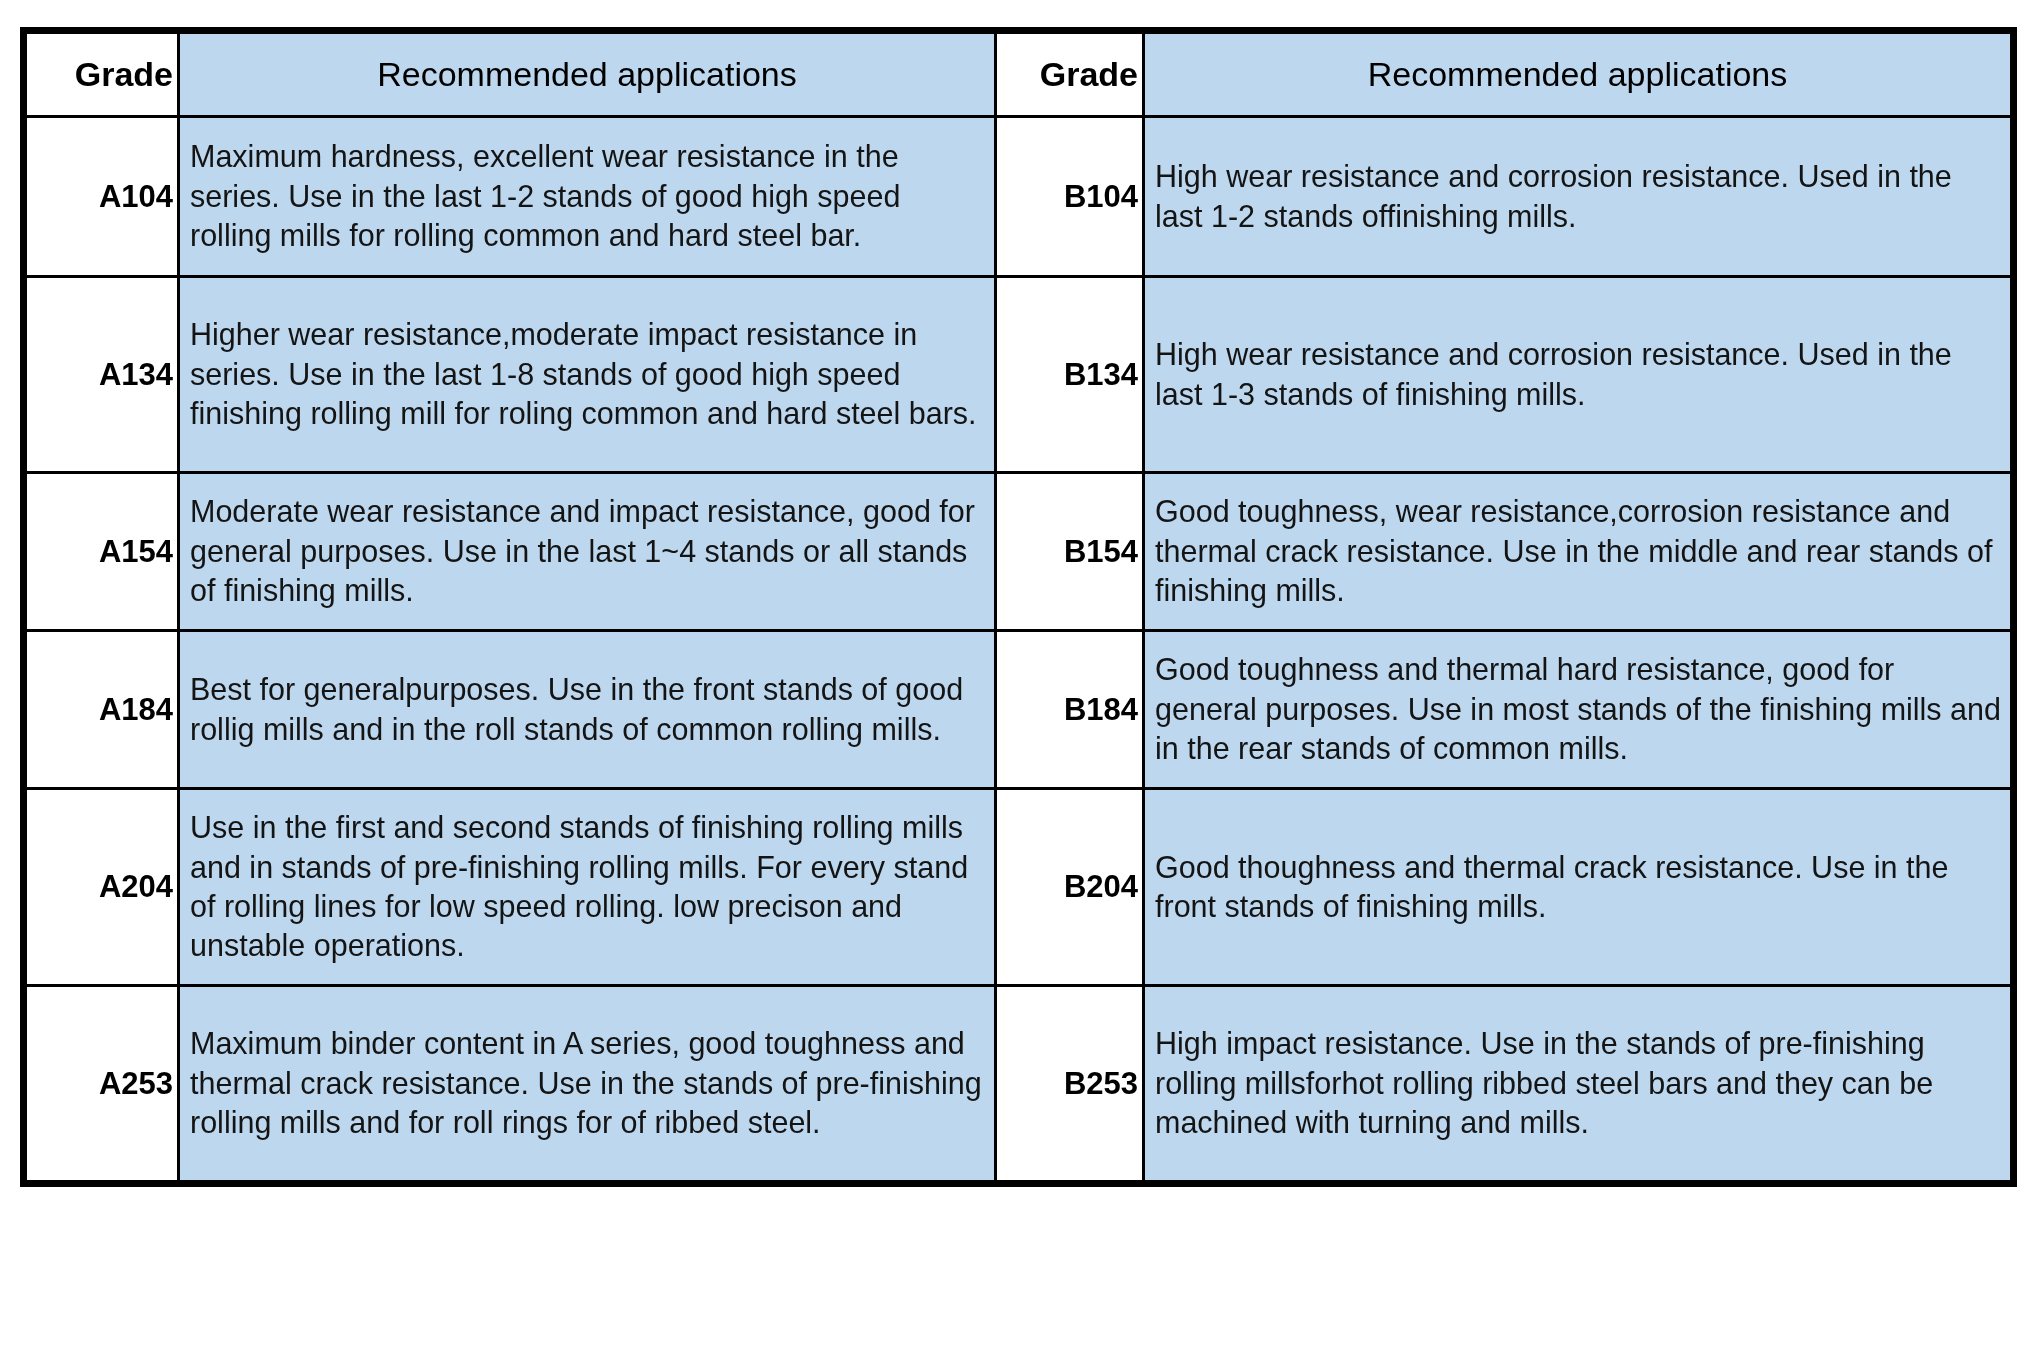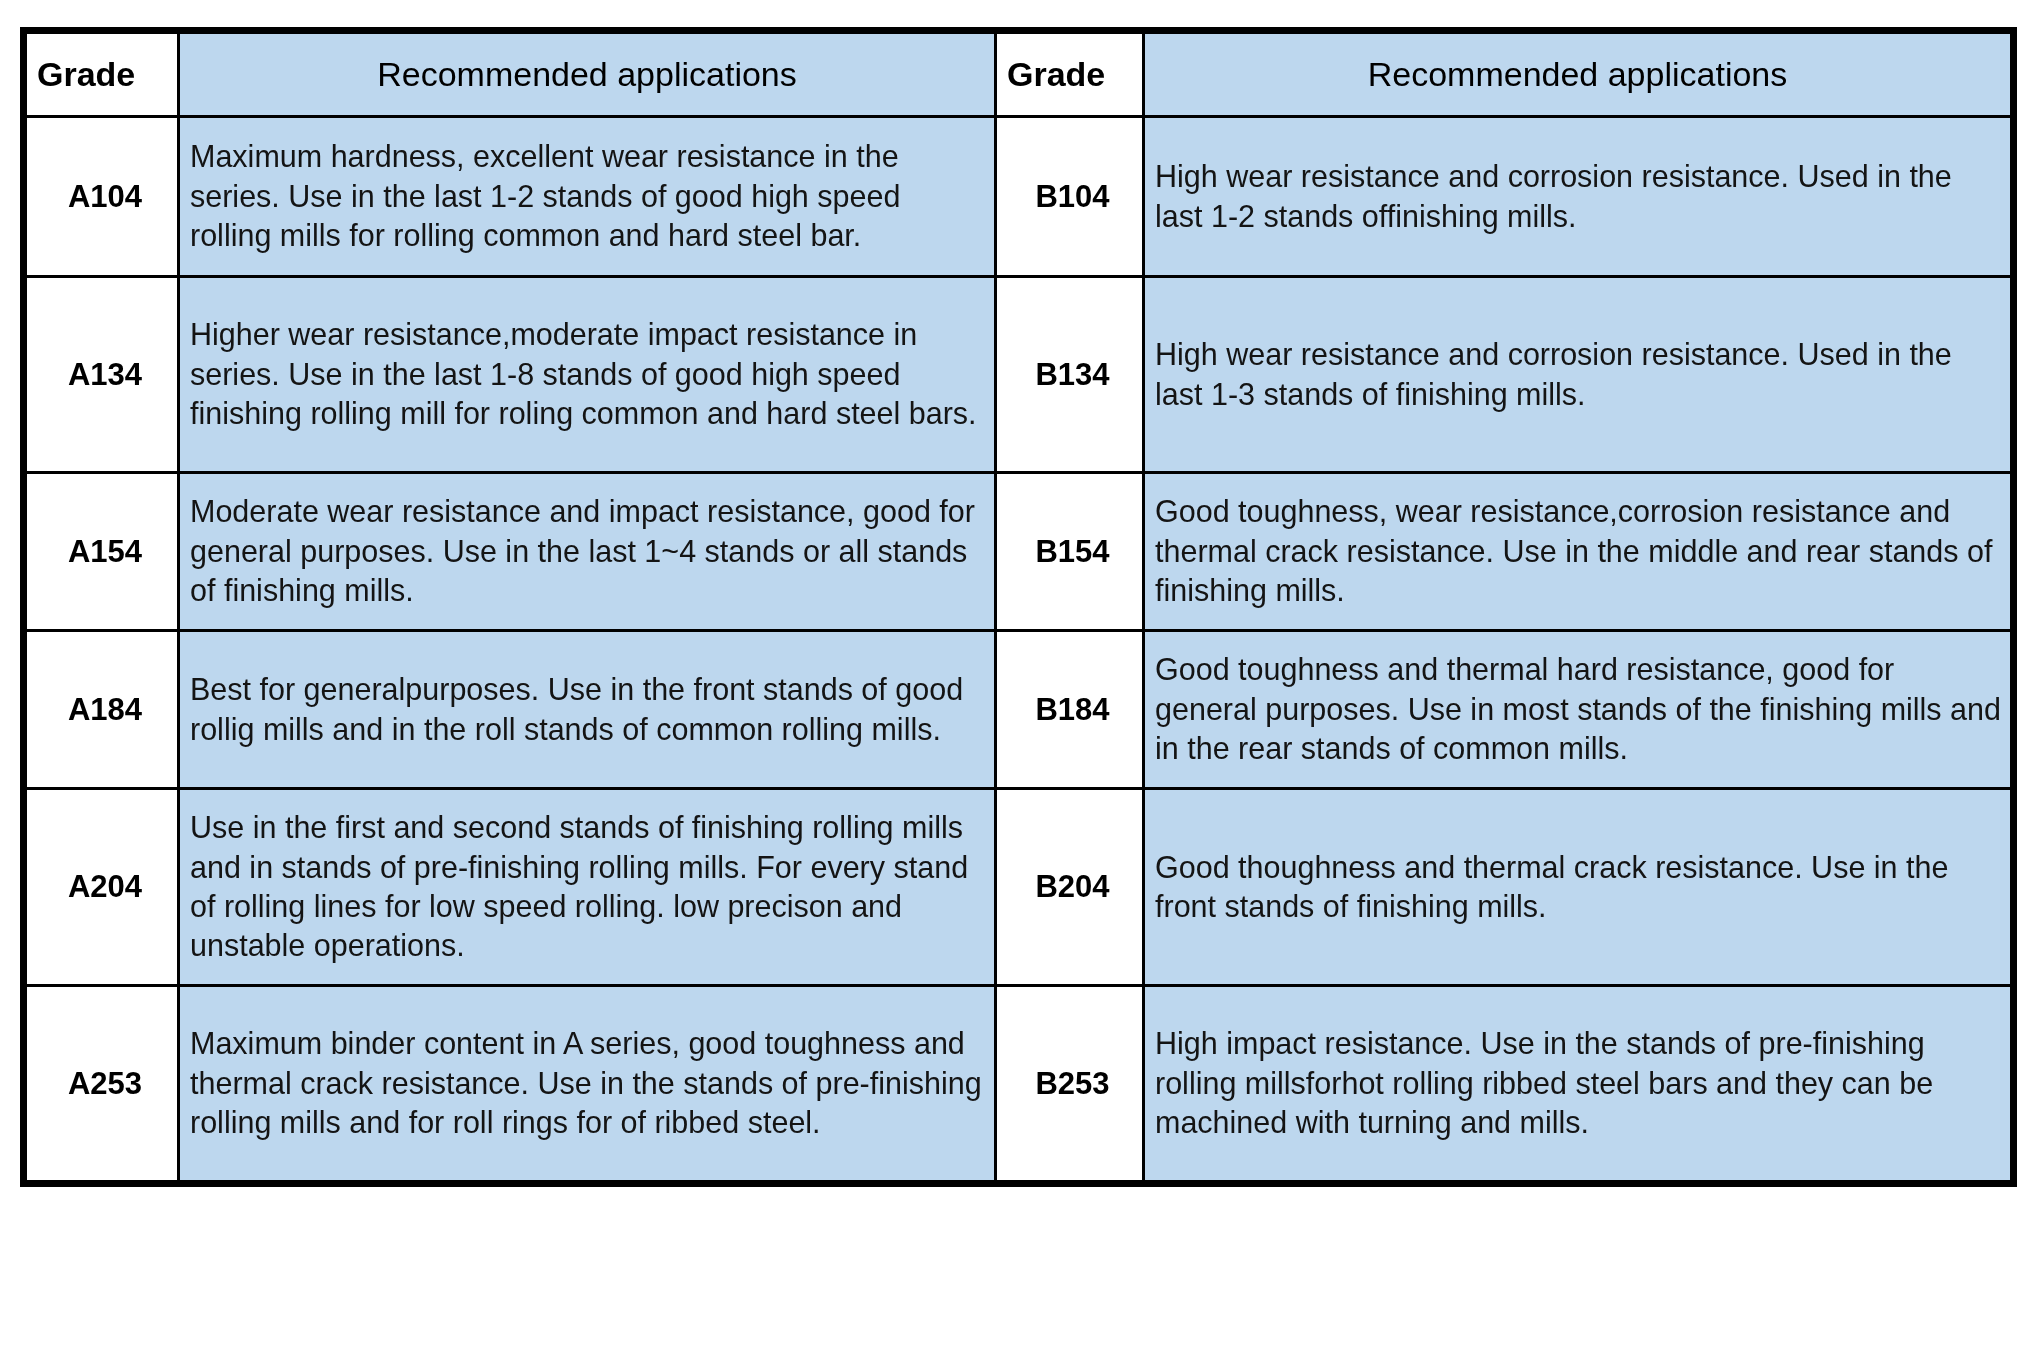--- a/index.html
+++ b/index.html
@@ -31,35 +31,35 @@
   }
   col.c-grade-a { width: 155px; }
   col.c-app-a   { width: 817px; }
   col.c-grade-b { width: 148px; }
   col.c-app-b   { width: 870px; }
 
   th.grade-h {
     background: #ffffff;
     font-size: 34px;
     font-weight: bold;
-    text-align: left;
+    text-align: right;
     padding: 0 4px 0 10px;
   }
   th.app-h {
     background: #bdd7ee;
     font-size: 34px;
     font-weight: normal;
     text-align: center;
     padding: 0 6px;
   }
   td.grade {
     background: #ffffff;
     font-size: 31px;
     font-weight: bold;
-    text-align: center;
+    text-align: right;
     padding: 0 4px 0 10px;
   }
   td.app {
     background: #bdd7ee;
     font-size: 30.5px;
     line-height: 1.29;
     color: #141414;
     text-align: left;
     padding: 6px 6px 6px 10px;
   }

